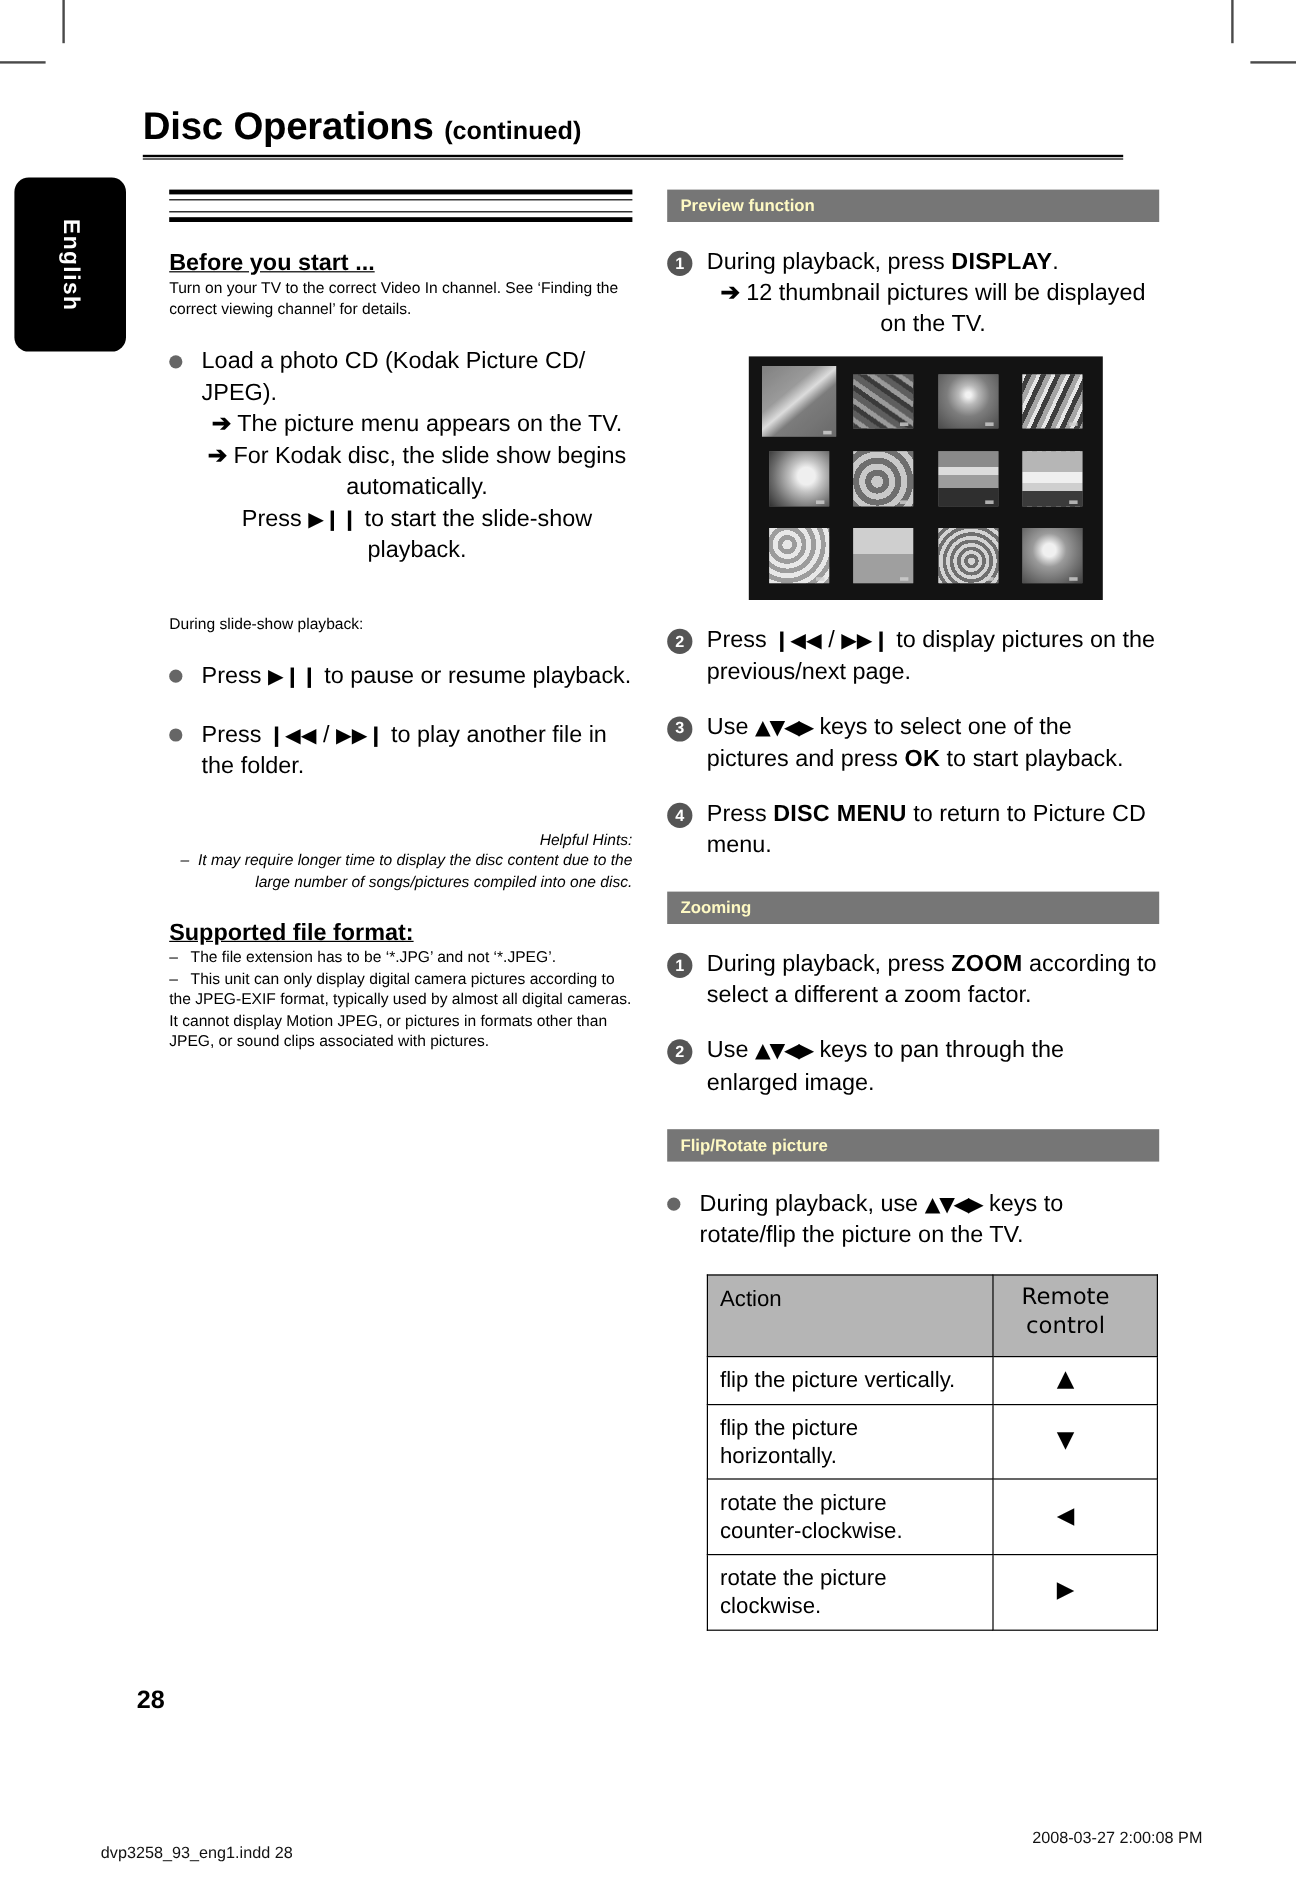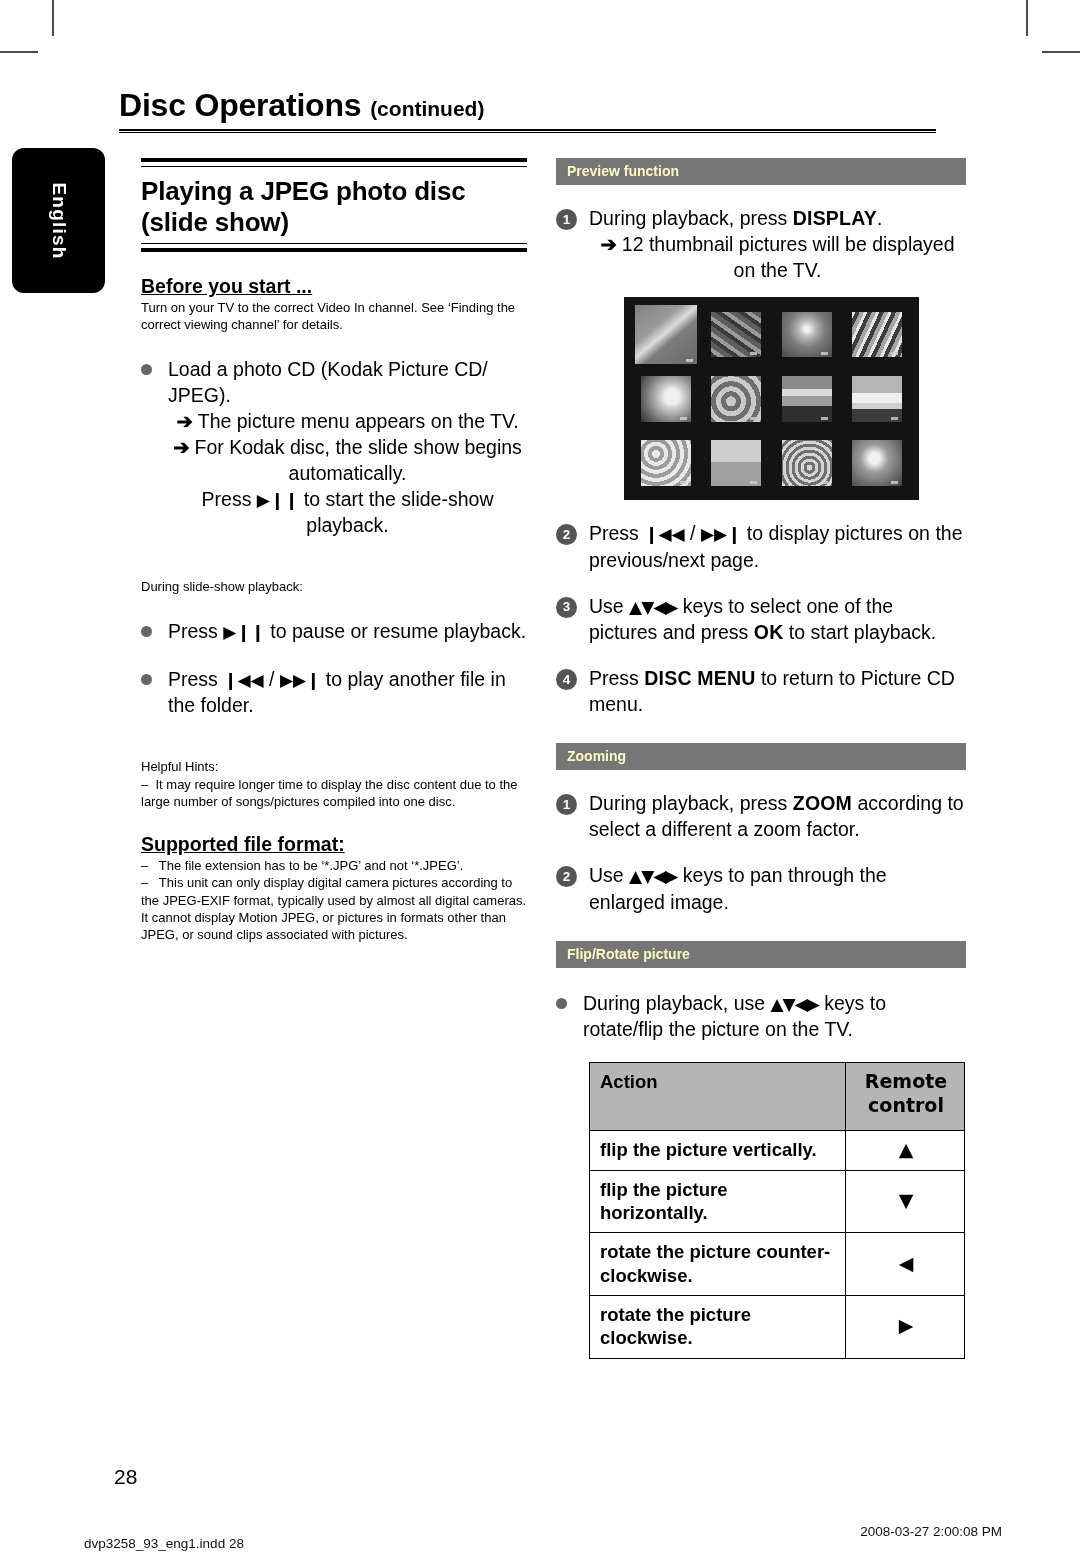--- a/index.html
+++ b/index.html
@@ -65,21 +65,21 @@
   }
   h2.sec-title{
     margin:0;font-size:26px;font-weight:bold;line-height:1.18;
     letter-spacing:-0.2px;
   }
 
   h3.sub{margin:22px 0 0 0;font-size:19.5px;font-weight:bold;line-height:1.25;text-decoration:underline;}
 
   p.body{margin:0;font-size:13px;line-height:1.34;}
   p.body.gap{margin-top:40px;}
-  .ital{}
+  .ital{font-style:italic;text-align:right;}
 
   
   .bullet-row{display:flex;margin-top:22px;}
   .bullet-row .dot{
     flex:0 0 27px;padding-top:8px;
   }
   .bullet-row .dot i{
     display:block;width:11px;height:11px;border-radius:50%;
     background:#666;
   }
@@ -146,36 +146,36 @@
     position:absolute;right:4px;bottom:2px;width:7px;height:3px;
     background:#cfcfcf;opacity:.8;
   }
 
   
   table.rt{
     border-collapse:collapse;margin:20px 0 0 33px;width:376px;
     font-size:18.5px;
   }
   table.rt td,table.rt th{
-    border:1.6px solid #000;padding:7px 8px 8px 10px;
-    vertical-align:top;text-align:left;font-weight:bold;
+    border:1.6px solid #000;padding:7px 26px 8px 10px;
+    vertical-align:top;text-align:left;font-weight:normal;
     line-height:1.26;
   }
   table.rt thead td{background:#b5b5b5;height:52px;}
   table.rt td.key{
     width:100px;text-align:center;font-family:"DejaVu Sans",sans-serif;
     font-size:19px;vertical-align:middle;
   }
   table.rt thead td.key{text-align:center;vertical-align:top;}
   table.rt tbody td{height:22px;}
 
   
   .pageno{
-    position:absolute;left:114px;top:1465px;
-    font-size:21px;font-weight:normal;text-align:center;
+    position:absolute;left:114px;top:1405px;
+    font-size:21px;font-weight:bold;text-align:center;
   }
   .footline{
     position:absolute;left:0;top:1524px;width:1080px;
     font-size:13.5px;color:#111;
   }
   .footline .l{position:absolute;left:84px;white-space:nowrap;margin-top:12px;}
   .footline .r{position:absolute;right:78px;white-space:nowrap;}
 </style>
 </head>
 <body>
@@ -190,21 +190,20 @@
 </div>
 
 <div class="page-head">
   <h1><span>Disc Operations</span> <span class="cont">(continued)</span></h1>
   <div class="rule"></div>
 </div>
 
 <div class="col-left">
 
   <div class="sec-title-rules-top"></div>
-  <h2 class="sec-title">Playing a JPEG photo disc (slide show)</h2>
   <div class="sec-title-rules-bot"></div>
 
   <h3 class="sub">Before you start ...</h3>
   <p class="body">Turn on your TV to the correct Video In channel. See ‘Finding the correct viewing channel’ for details.</p>
 
   <div class="bullet-row">
     <div class="dot">
         <i></i>
       </div>
     <div class="btxt">

